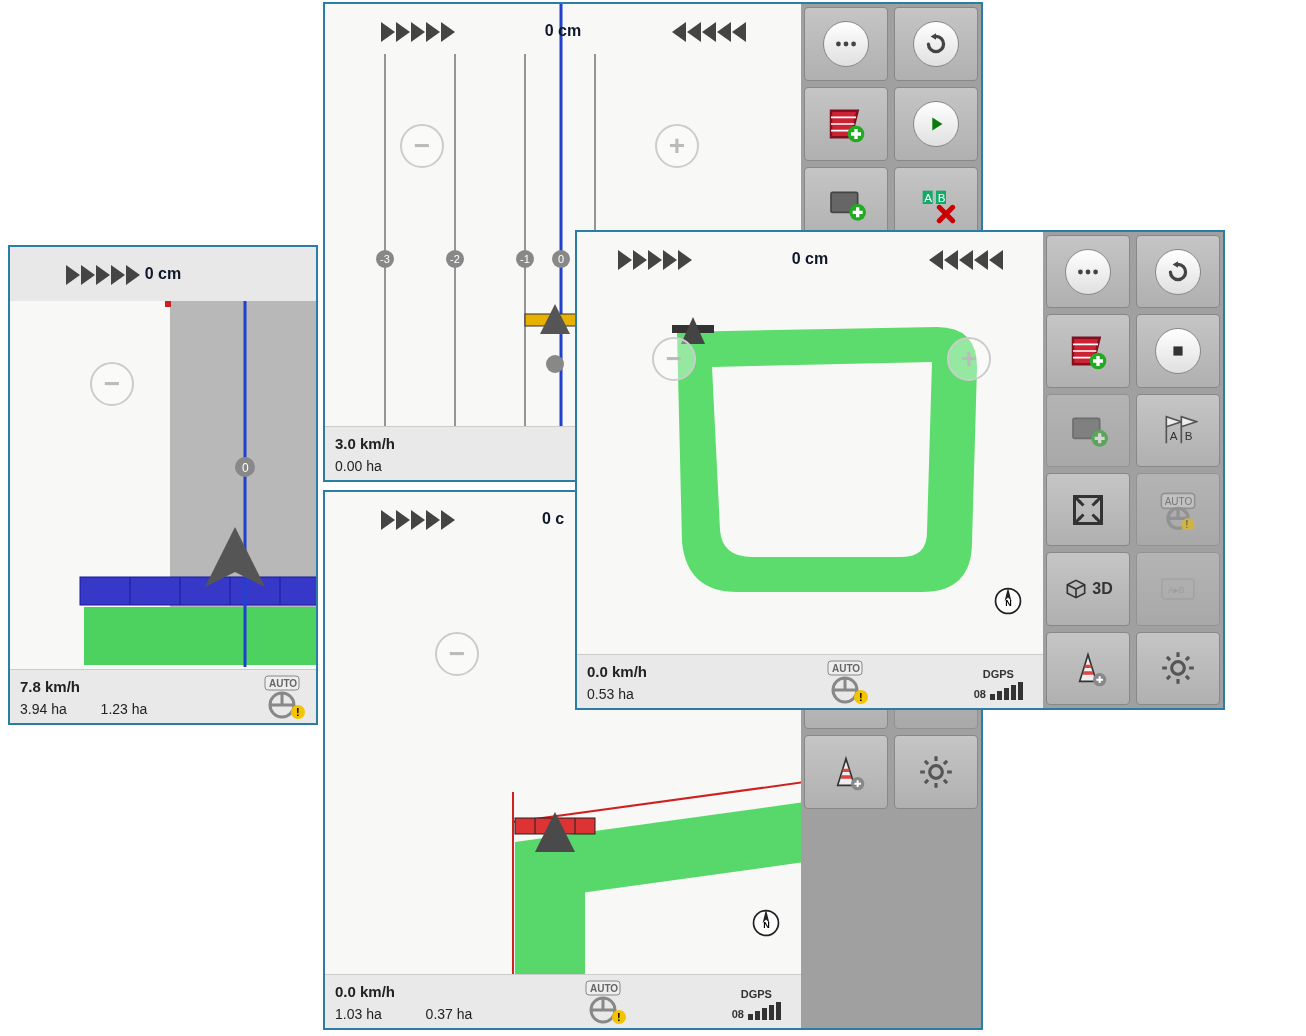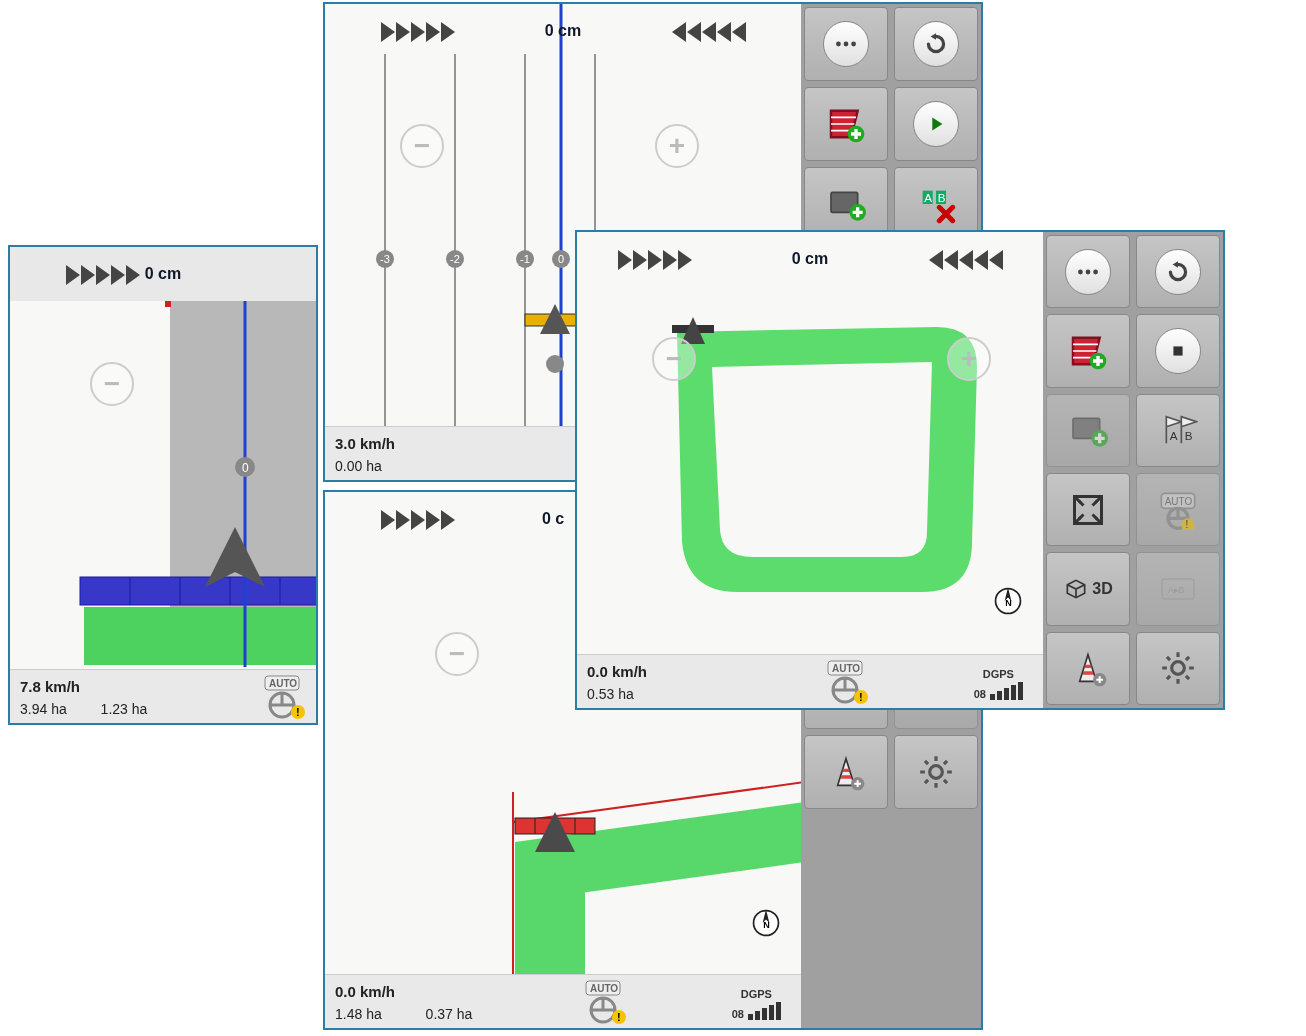--- a/index.html
+++ b/index.html
@@ -320,21 +320,21 @@
         <span class="arrow-tri tri-right"></span><span class="arrow-tri tri-right"></span><span class="arrow-tri tri-right"></span><span class="arrow-tri tri-right"></span><span class="arrow-tri tri-right"></span>
       </div>
       <span style="position:absolute; left:217px;">0 c</span>
     </div>
     <div class="compass" style="right:18px; bottom:88px;"><svg>
           <use href="#sym-compass"></use>
         </svg></div>
     <div class="info-bar" style="width:100%;">
       <div class="speed">0.0 km/h</div>
       <div class="ha">
-        <span>1.48 ha</span>
+        <span>1.03 ha</span>
         <span style="margin-left:40px">0.37 ha</span>
       </div>
       <div class="auto-badge" style="right:170px; bottom:4px;"><svg>
             <use href="#sym-autoicon"></use>
           </svg></div>
       <div class="dgps" style="right:20px; bottom:8px;">
         <div>DGPS</div>
         <div style="display:flex; align-items:flex-end; gap:4px;">
           <span>08</span>
           <div class="bars">

